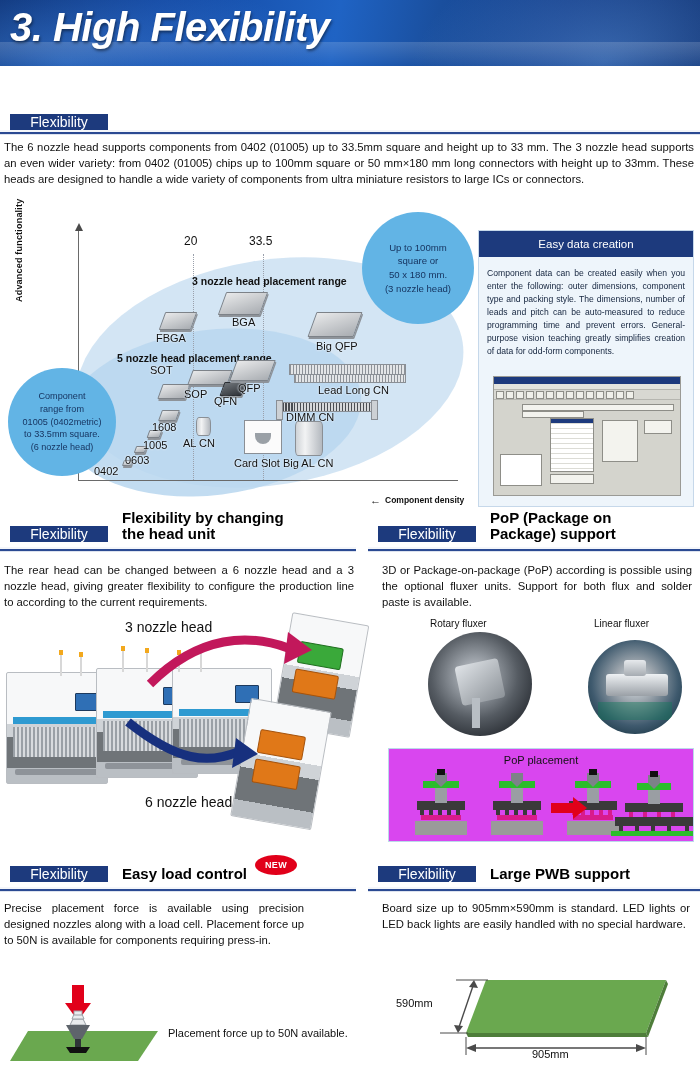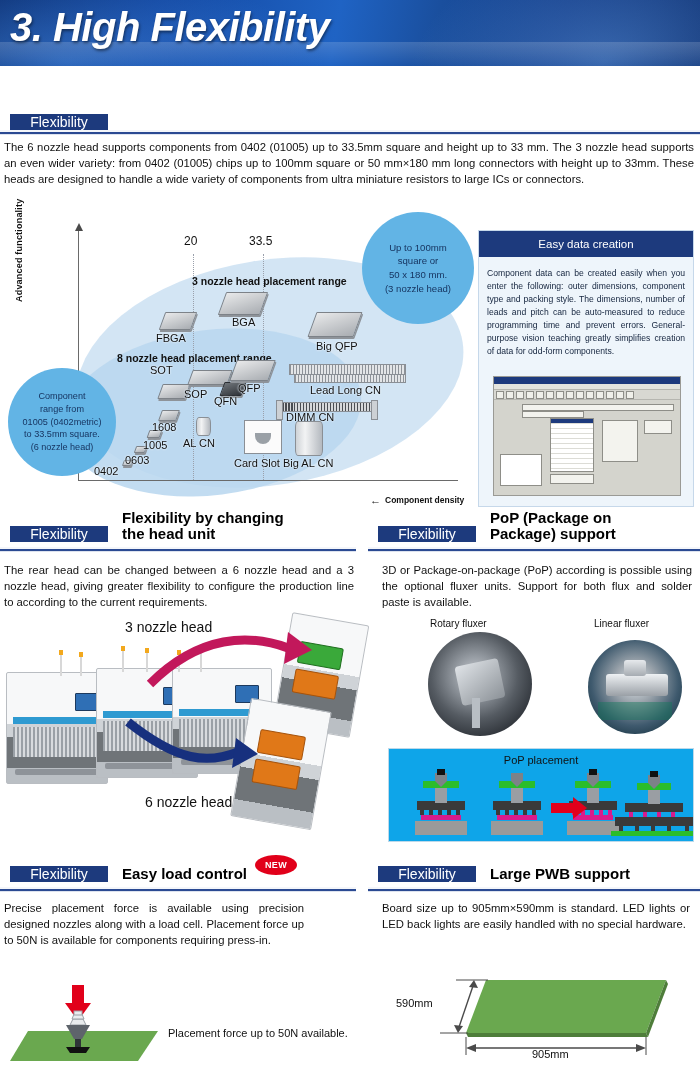--- a/index.html
+++ b/index.html
@@ -101,21 +101,21 @@
   .mach .feeders{position:absolute;left:6%;width:88%;background:repeating-linear-gradient(90deg,#9aa0a6 0 2px,#d8dbde 2px 4px);}
   .mach .base{position:absolute;left:8%;width:84%;height:6px;background:#8e9399;border-radius:2px;}
   .pole{position:absolute;width:2px;background:#d8d8d8;}
   .pole:after{content:"";position:absolute;left:-1px;top:-4px;width:4px;height:5px;background:#f2a81d;}
 
   .arrowlab{position:absolute;font-size:14px;color:#111;white-space:nowrap;}
 
   .circ-photo{position:absolute;border-radius:50%;overflow:hidden;}
   .cp-lab{position:absolute;font-size:10px;color:#111;padding-left:38px;}
 
-  .pop{position:absolute;left:388px;top:748px;width:304px;height:92px;background:#0ea5e9;
+  .pop{position:absolute;left:388px;top:748px;width:304px;height:92px;background:#d946ef;
     border:1px solid #bcd9ea;}
   .pop-t{text-align:center;font-size:11px;color:#111;padding-top:5px;}
   .dimlab{position:absolute;font-size:11px;color:#111;white-space:nowrap;}
 
   .vdiv{position:absolute;left:362px;top:512px;width:2px;height:348px;background:#ffffff;}
 </style>
 </head>
 <body>
 
 <div class="banner">
@@ -140,21 +140,21 @@
   <div class="axisX"></div>
   <div class="ylab">Advanced functionality</div>
   <div class="xlab"><span class="ar">←</span><span>Component density</span></div>
 
   <div class="tick" style="left:193px;"></div>
   <div class="tick" style="left:263px;"></div>
   <div class="ticklab" style="left:184px;">20</div>
   <div class="ticklab" style="left:249px;text-align:center;">33.5</div>
 
   <div class="rng-lab" style="left:192px;top:63px;">3 nozzle head placement range</div>
-  <div class="rng-lab" style="left:117px;top:140px;">8 nozzle head placement range</div>
+  <div class="rng-lab" style="left:117px;top:140px;">5 nozzle head placement range</div>
 
   <div class="cmp">
     <div class="chip" style="left:123px;top:248px;width:7px;height:4px;"></div>
     <div class="nm" style="left:94px;top:253px;">0402</div>
   </div>
   <div class="cmp">
     <div class="chip" style="left:135px;top:234px;width:9px;height:5px;"></div>
     <div class="nm" style="left:125px;top:242px;">0603</div>
   </div>
   <div class="cmp">
@@ -197,21 +197,21 @@
     <div class="chip" style="left:312px;top:100px;width:44px;height:23px;"></div>
     <div class="nm" style="left:316px;top:128px;">Big QFP</div>
   </div>
   <div class="cmp">
     <div style="position:absolute;left:289px;top:152px;width:115px;height:9px;
          background:repeating-linear-gradient(90deg,#8d9298 0 1.5px,#e3e5e7 1.5px 3px);
          border:1px solid #8a8f95;"></div>
     <div style="position:absolute;left:294px;top:162px;width:110px;height:7px;
          background:repeating-linear-gradient(90deg,#8d9298 0 1.5px,#e3e5e7 1.5px 3px);
          border:1px solid #8a8f95;"></div>
-    <div class="nm" style="left:310px;top:172px;">Lead Long CN</div>
+    <div class="nm" style="left:318px;top:172px;">Lead Long CN</div>
   </div>
   <div class="cmp">
     <div style="position:absolute;left:278px;top:190px;width:96px;height:8px;
          background:repeating-linear-gradient(90deg,#4a4e53 0 1.5px,#d7d9db 1.5px 3px);
          border:1px solid #8a8f95;"></div>
     <div style="position:absolute;left:276px;top:188px;width:5px;height:18px;background:#cdd1d5;border:1px solid #8a8f95;"></div>
     <div style="position:absolute;left:371px;top:188px;width:5px;height:18px;background:#cdd1d5;border:1px solid #8a8f95;"></div>
     <div class="nm" style="left:286px;top:199px;">DIMM CN</div>
   </div>
   <div class="cmp">

